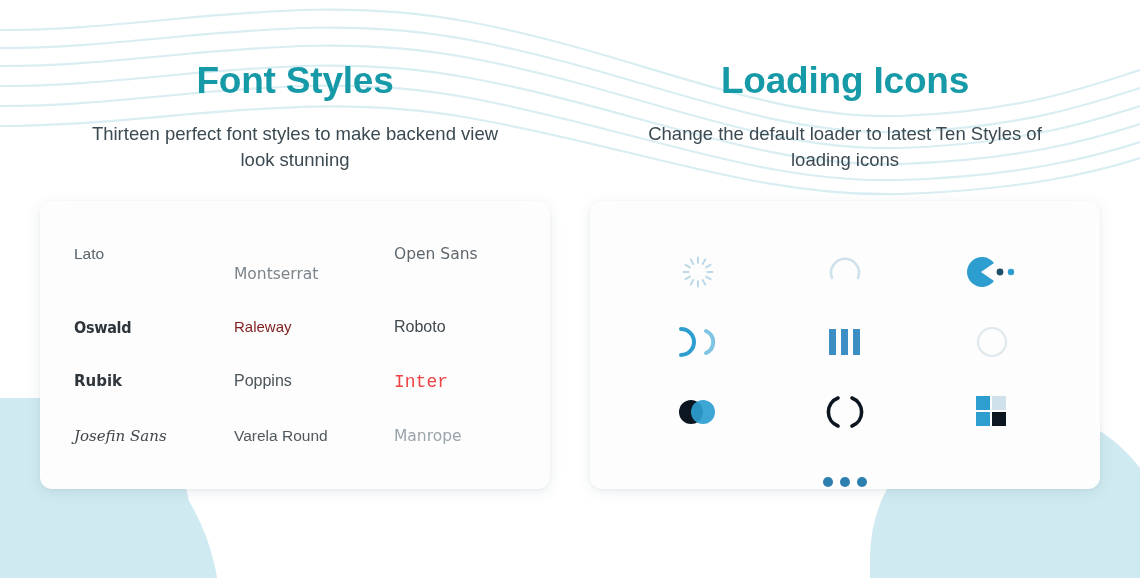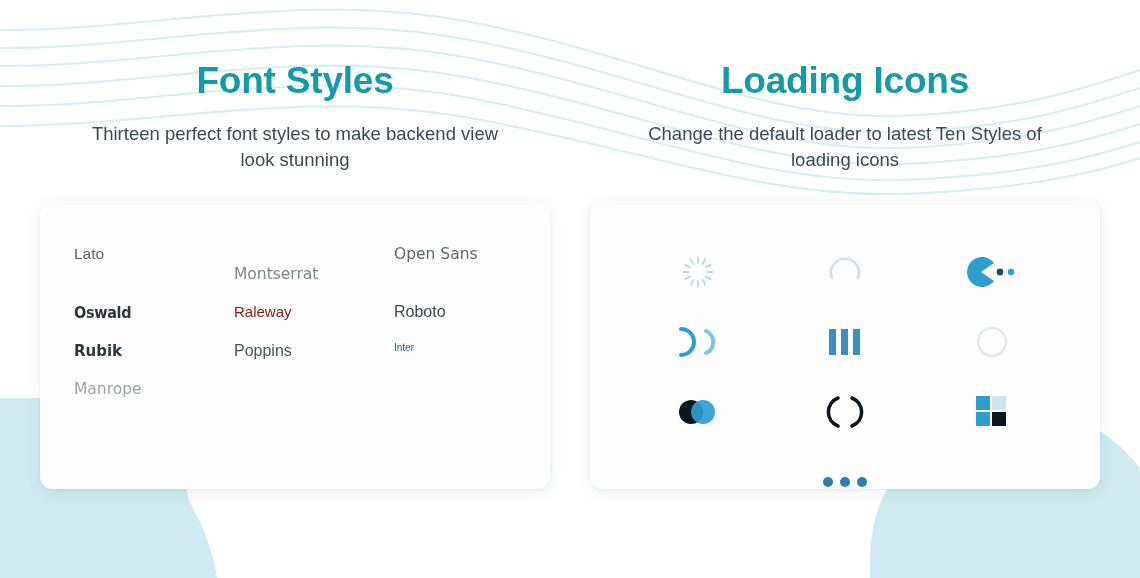--- a/index.html
+++ b/index.html
@@ -102,40 +102,40 @@
     height: 288px;
     box-sizing: border-box;
     padding: 30px 34px;
     position: relative;
   }
 
   
   .font-grid {
     display: grid;
     grid-template-columns: 160px 160px auto;
-    row-gap: 20px;
+    row-gap: 35px;
     padding-top: 14px;
   }
   .font-item {
     font-size: 16px;
     color: #555f66;
     white-space: nowrap;
   }
   .f-lato      { font-family: "Liberation Sans", sans-serif; font-size: 15.5px; color:#5a636a;}
   .f-oswald    { font-family: "DejaVu Sans Condensed","Liberation Sans", sans-serif; font-weight:bold; letter-spacing:-0.3px; color:#2d353b;}
   .f-poppins   { font-family: "Liberation Sans", sans-serif; font-size:16px; color:#4a5459;}
   .f-josefin   { font-family: "DejaVu Serif", serif; font-size:15px; font-style:italic; color:#3d464b;}
   .f-nunito    { font-family: "DejaVu Sans", sans-serif; font-size:15.5px; color:#4a5459;}
   .f-montserrat{ font-family: "DejaVu Sans", sans-serif; font-size:15.5px; color:#7c858b;margin-top:20px;}
   .f-raleway   { font-family: "Liberation Sans", sans-serif; font-size:15px; color:#7f1d1d;}
   .f-rubik     { font-family: "DejaVu Sans", sans-serif; font-weight:bold; font-size:15px; color:#2f373c;}
   .f-varela    { font-family: "Liberation Sans", sans-serif; font-size:15.5px; color:#4f585e;}
   .f-opensans  { font-family: "DejaVu Sans", sans-serif; font-size:15.5px; color:#5e676d;}
   .f-roboto    { font-family: "Liberation Sans", sans-serif; font-size:16px; color:#3f484e;}
-  .f-inter     { font-family: Liberation Sans, sans-serif; font-size:10px; color:#0369a1;}
+  .f-inter     { font-family: Liberation Mono, monospace; font-size:18px; color:#ef4444;}
   .f-manrope   { font-family: "DejaVu Sans", sans-serif; font-size:15.5px; color:#9aa4ab;}
 
   
   .loader-grid {
     display: grid;
     grid-template-columns: repeat(3, 1fr);
     grid-auto-rows: 70px;
     align-items: center;
     justify-items: center;
     padding-top: 6px;
@@ -184,20 +184,22 @@
           <div class="font-item f-opensans">Open Sans</div>
 
           <div class="font-item f-oswald">Oswald</div>
           <div class="font-item f-raleway">Raleway</div>
           <div class="font-item f-roboto">Roboto</div>
 
           <div class="font-item f-rubik">Rubik</div>
           <div class="font-item f-poppins">Poppins</div>
           <div class="font-item f-inter">Inter</div>
 
+          <div class="font-item f-josefin">Josefin Sans</div>
+          <div class="font-item f-varela">Varela Round</div>
           <div class="font-item f-manrope">Manrope</div>
 
           <div></div>
           <div></div>
         </div>
       </div>
     </div>
 
     <div class="column">
       <div class="col-title">Loading Icons</div>

